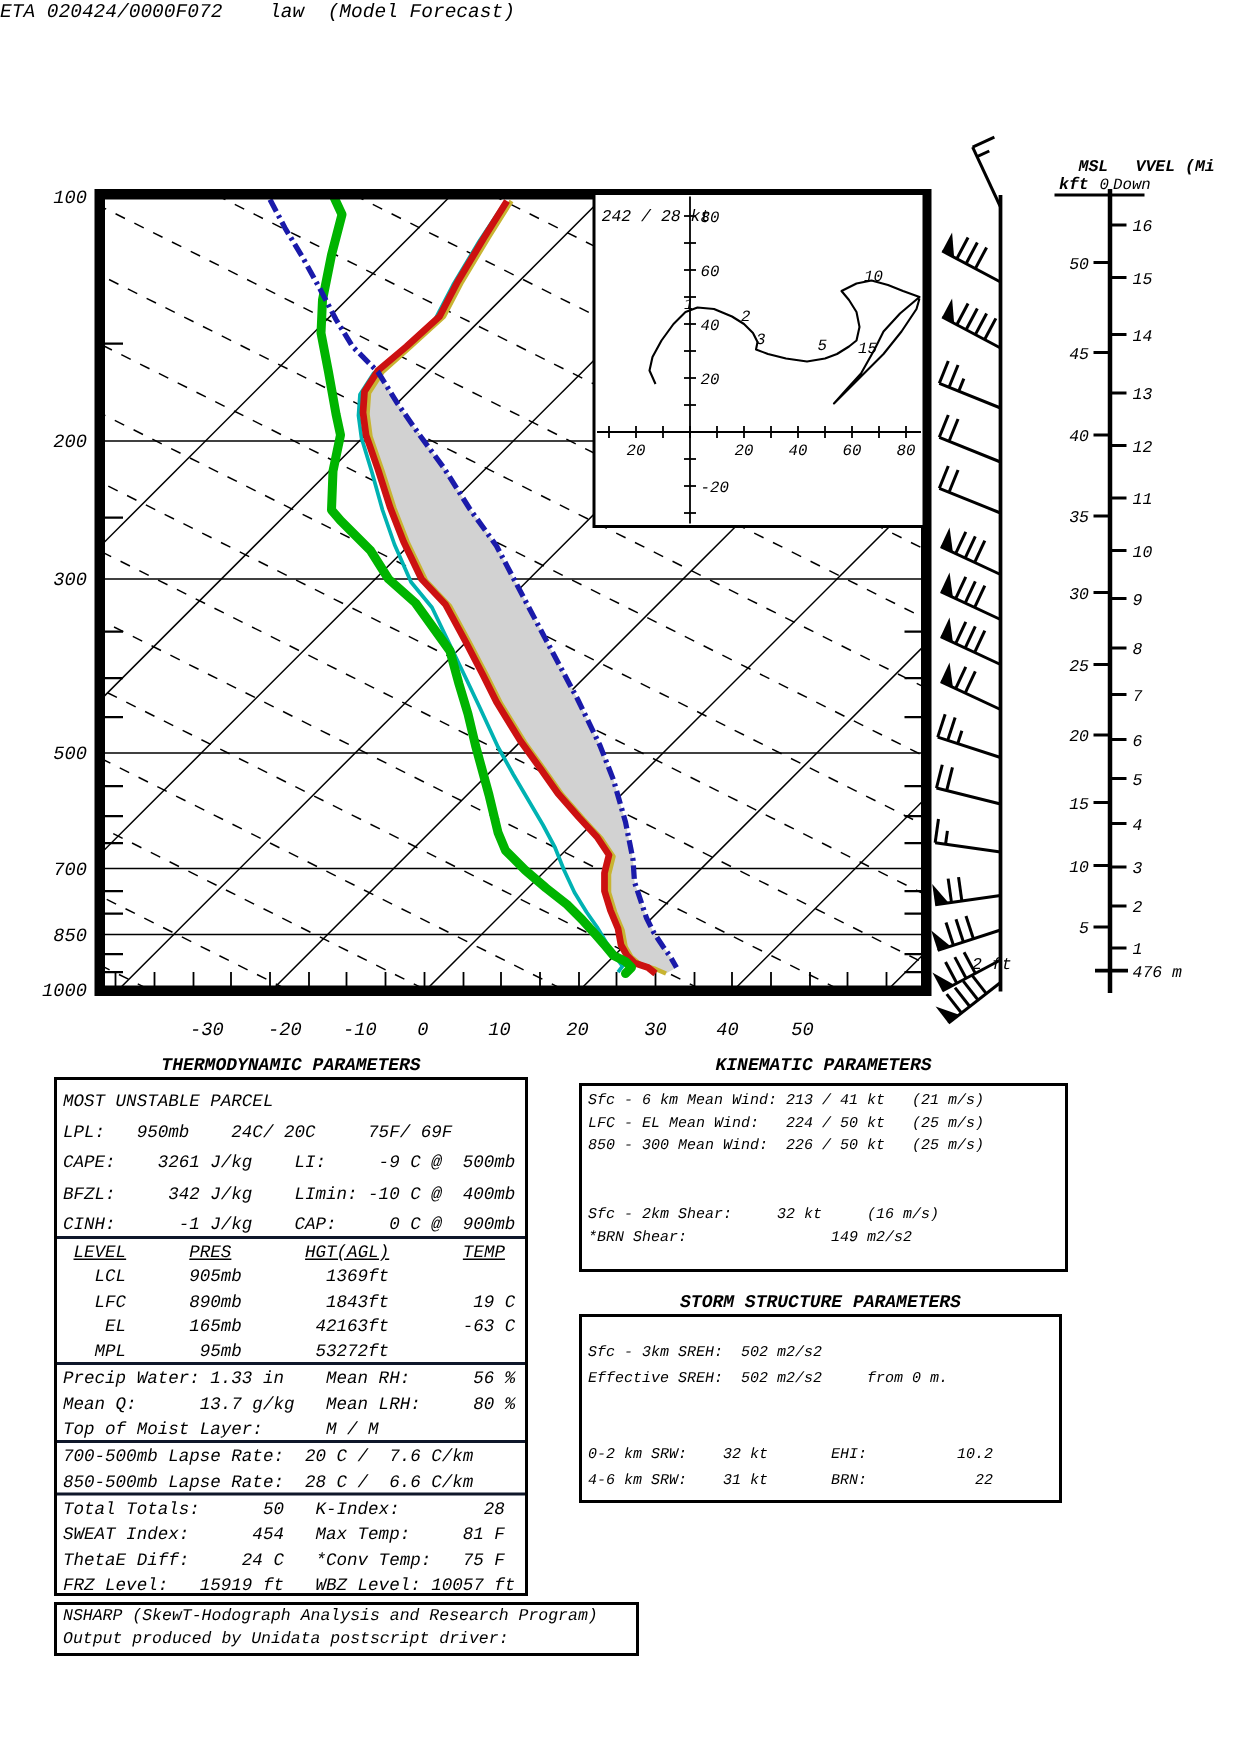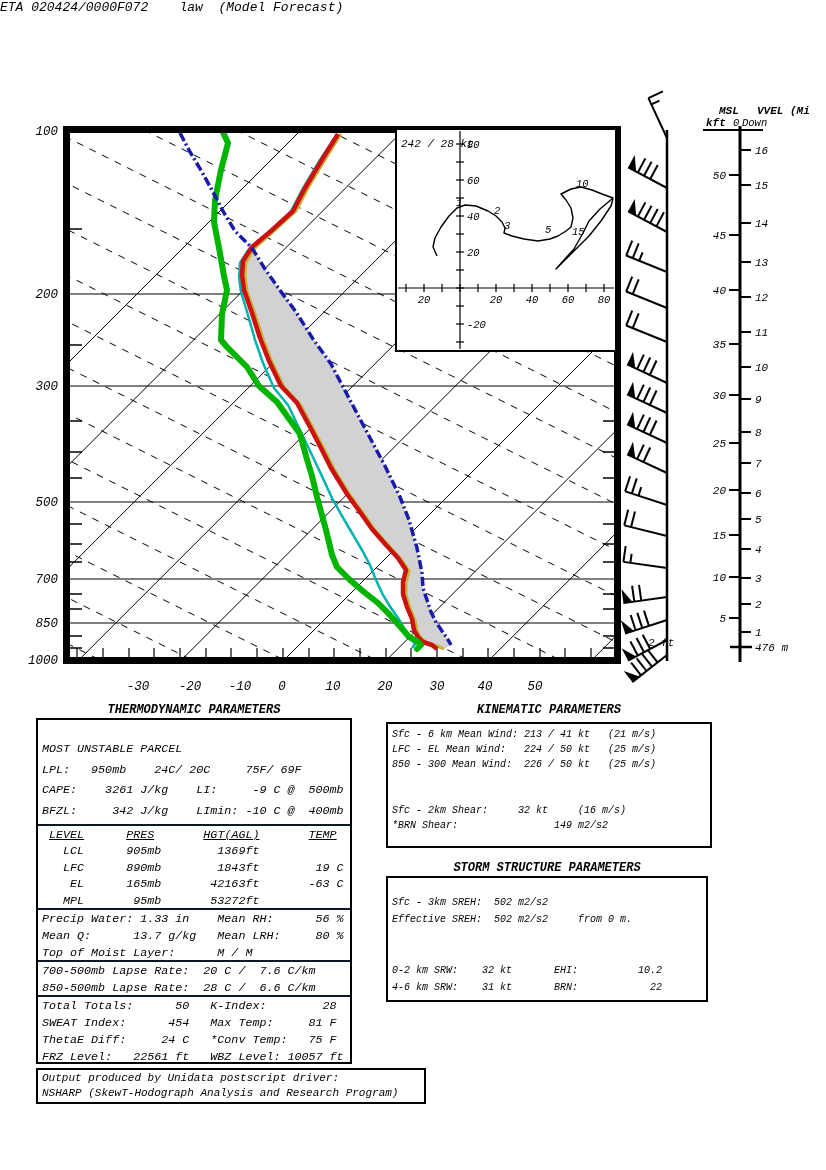--- a/index.html
+++ b/index.html
@@ -355,21 +355,21 @@
       <text x="719" y="114" font-size="11" text-anchor="start" font-weight="bold">MSL</text>
       <text x="706" y="126" font-size="11" text-anchor="start" font-weight="bold">kft</text>
       <text x="733" y="126" font-size="10.5" text-anchor="start">0</text>
       <text x="742" y="126" font-size="10.5" text-anchor="start">Down</text>
       <text x="757" y="114" font-size="11" text-anchor="start" font-weight="bold">VVEL (Mi</text>
     </g>
   </svg>
 
 <div class="ptitle" style="left:36px;top:703px;width:316px">THERMODYNAMIC PARAMETERS</div>
 <div class="pbox f117" style="left:36px;top:718px;width:316px;height:346px">
-  <div class="sec r20" style="height:104px;padding-top:19px">
+  <div class="sec r20" style="height:104px;padding-top:4px">
       <div class="prow">MOST UNSTABLE PARCEL</div>
       <div class="prow">LPL:   950mb    24C/ 20C     75F/ 69F</div>
       <div class="prow">CAPE:    3261 J/kg    LI:     -9 C @  500mb</div>
       <div class="prow">BFZL:     342 J/kg    LImin: -10 C @  400mb</div>
       <div class="prow">CINH:      -1 J/kg    CAP:     0 C @  900mb</div>
     </div>
   <div class="sec bt r16" style="height:84px">
     <div class="prow"><span> </span><span class="u">LEVEL</span><span>      </span><span class="u">PRES</span><span>       </span><span class="u">HGT(AGL)</span><span>       </span><span class="u">TEMP</span></div>
     <div class="r16">
         <div class="prow">   LCL      905mb        1369ft</div>
@@ -384,21 +384,21 @@
       <div class="prow">Top of Moist Layer:      M / M</div>
     </div>
   <div class="sec bt r17" style="height:35px">
       <div class="prow">700-500mb Lapse Rate:  20 C /  7.6 C/km</div>
       <div class="prow">850-500mb Lapse Rate:  28 C /  6.6 C/km</div>
     </div>
   <div class="sec bt r17" style="height:75px">
       <div class="prow">Total Totals:      50   K-Index:        28</div>
       <div class="prow">SWEAT Index:      454   Max Temp:     81 F</div>
       <div class="prow">ThetaE Diff:     24 C   *Conv Temp:   75 F</div>
-      <div class="prow">FRZ Level:   22561 ft   WBZ Level: 10057 ft</div>
+      <div class="prow">FRZ Level:   15919 ft   WBZ Level: 10057 ft</div>
     </div>
 </div>
 
 <div class="ptitle" style="left:386px;top:703px;width:326px">KINEMATIC PARAMETERS</div>
 <div class="pbox f115" style="left:386px;top:722px;width:326px;height:126px">
   <div class="sec r15" style="height:120px;padding-top:3px">
       <div class="prow">Sfc - 6 km Mean Wind: 213 / 41 kt   (21 m/s)</div>
       <div class="prow">LFC - EL Mean Wind:   224 / 50 kt   (25 m/s)</div>
       <div class="prow">850 - 300 Mean Wind:  226 / 50 kt   (25 m/s)</div>
       <div class="prow"></div>
@@ -416,16 +416,16 @@
       <div class="prow"></div>
       <div class="prow"></div>
       <div class="prow">0-2 km SRW:    32 kt       EHI:          10.2</div>
       <div class="prow">4-6 km SRW:    31 kt       BRN:            22</div>
       <div class="prow">6-10 km SRW:   47 kt</div>
     </div>
 </div>
 
 <div class="pbox f11" style="left:36px;top:1068px;width:390px;height:36px">
   <div class="sec r14" style="height:32px;padding-top:1px">
+      <div class="prow">NSHARP (SkewT-Hodograph Analysis and Research Program)</div>
       <div class="prow">Output produced by Unidata postscript driver:</div>
-      <div class="prow">NSHARP (SkewT-Hodograph Analysis and Research Program)</div>
     </div>
 </div>
 
 </body></html>

